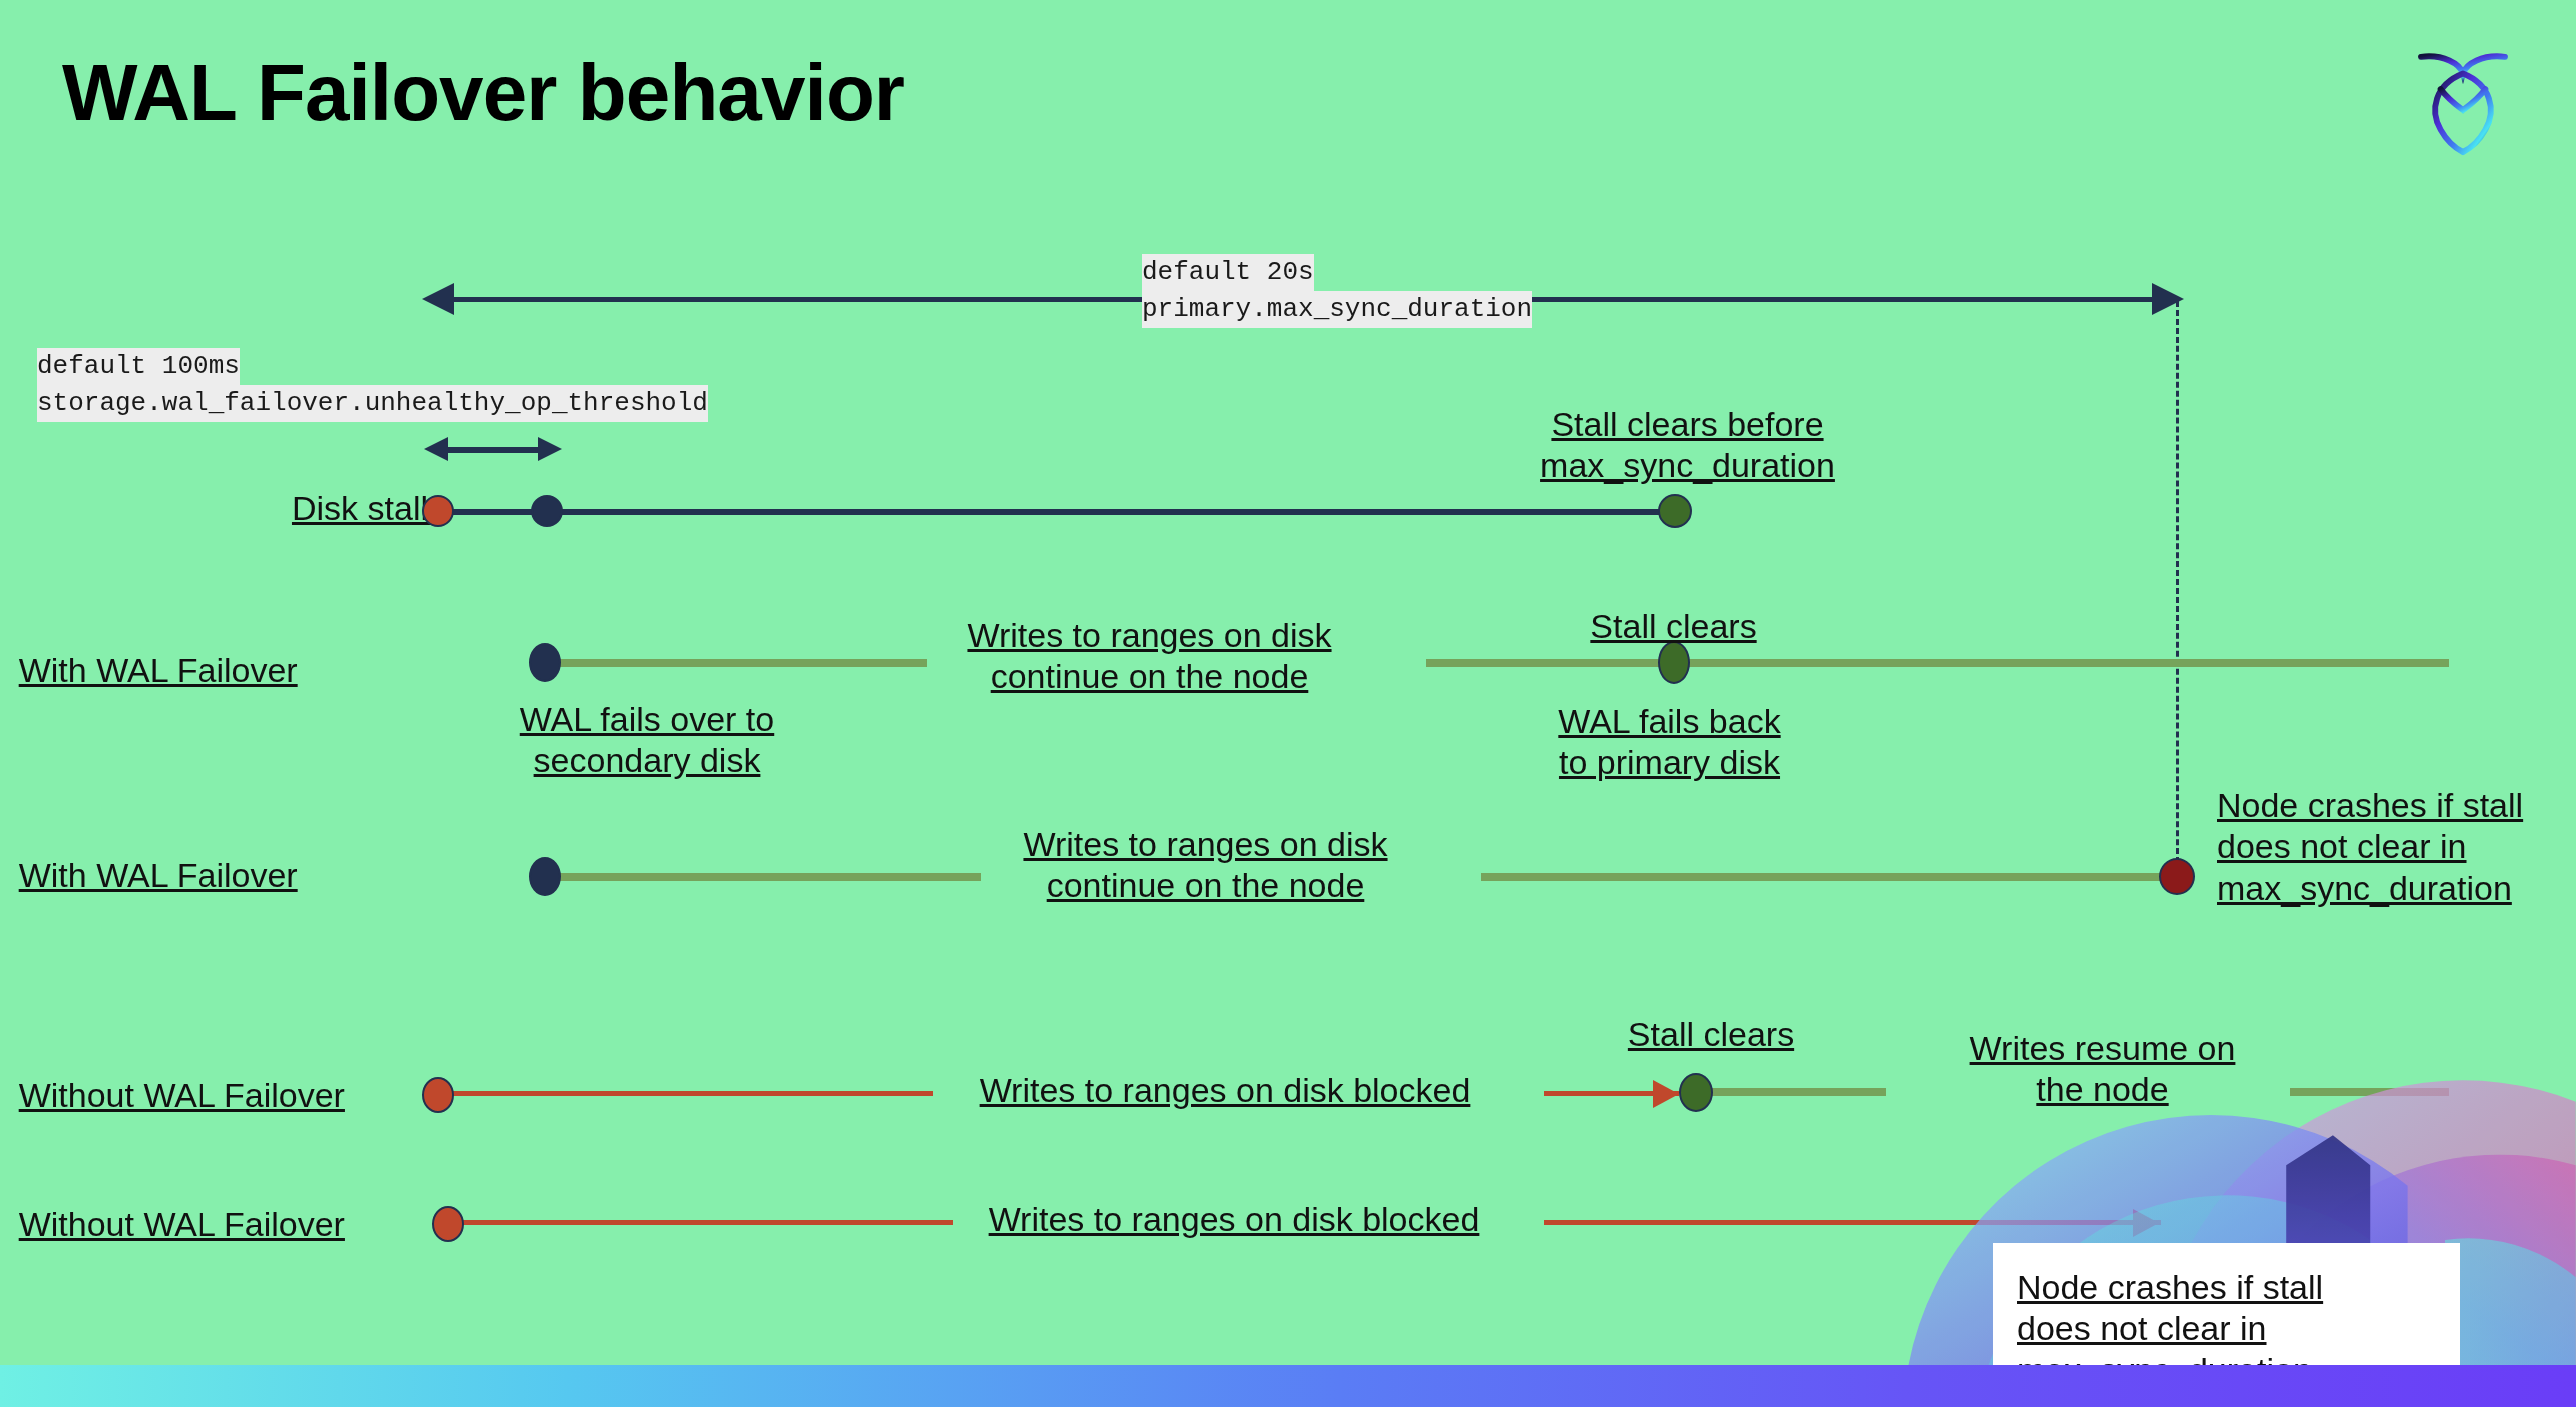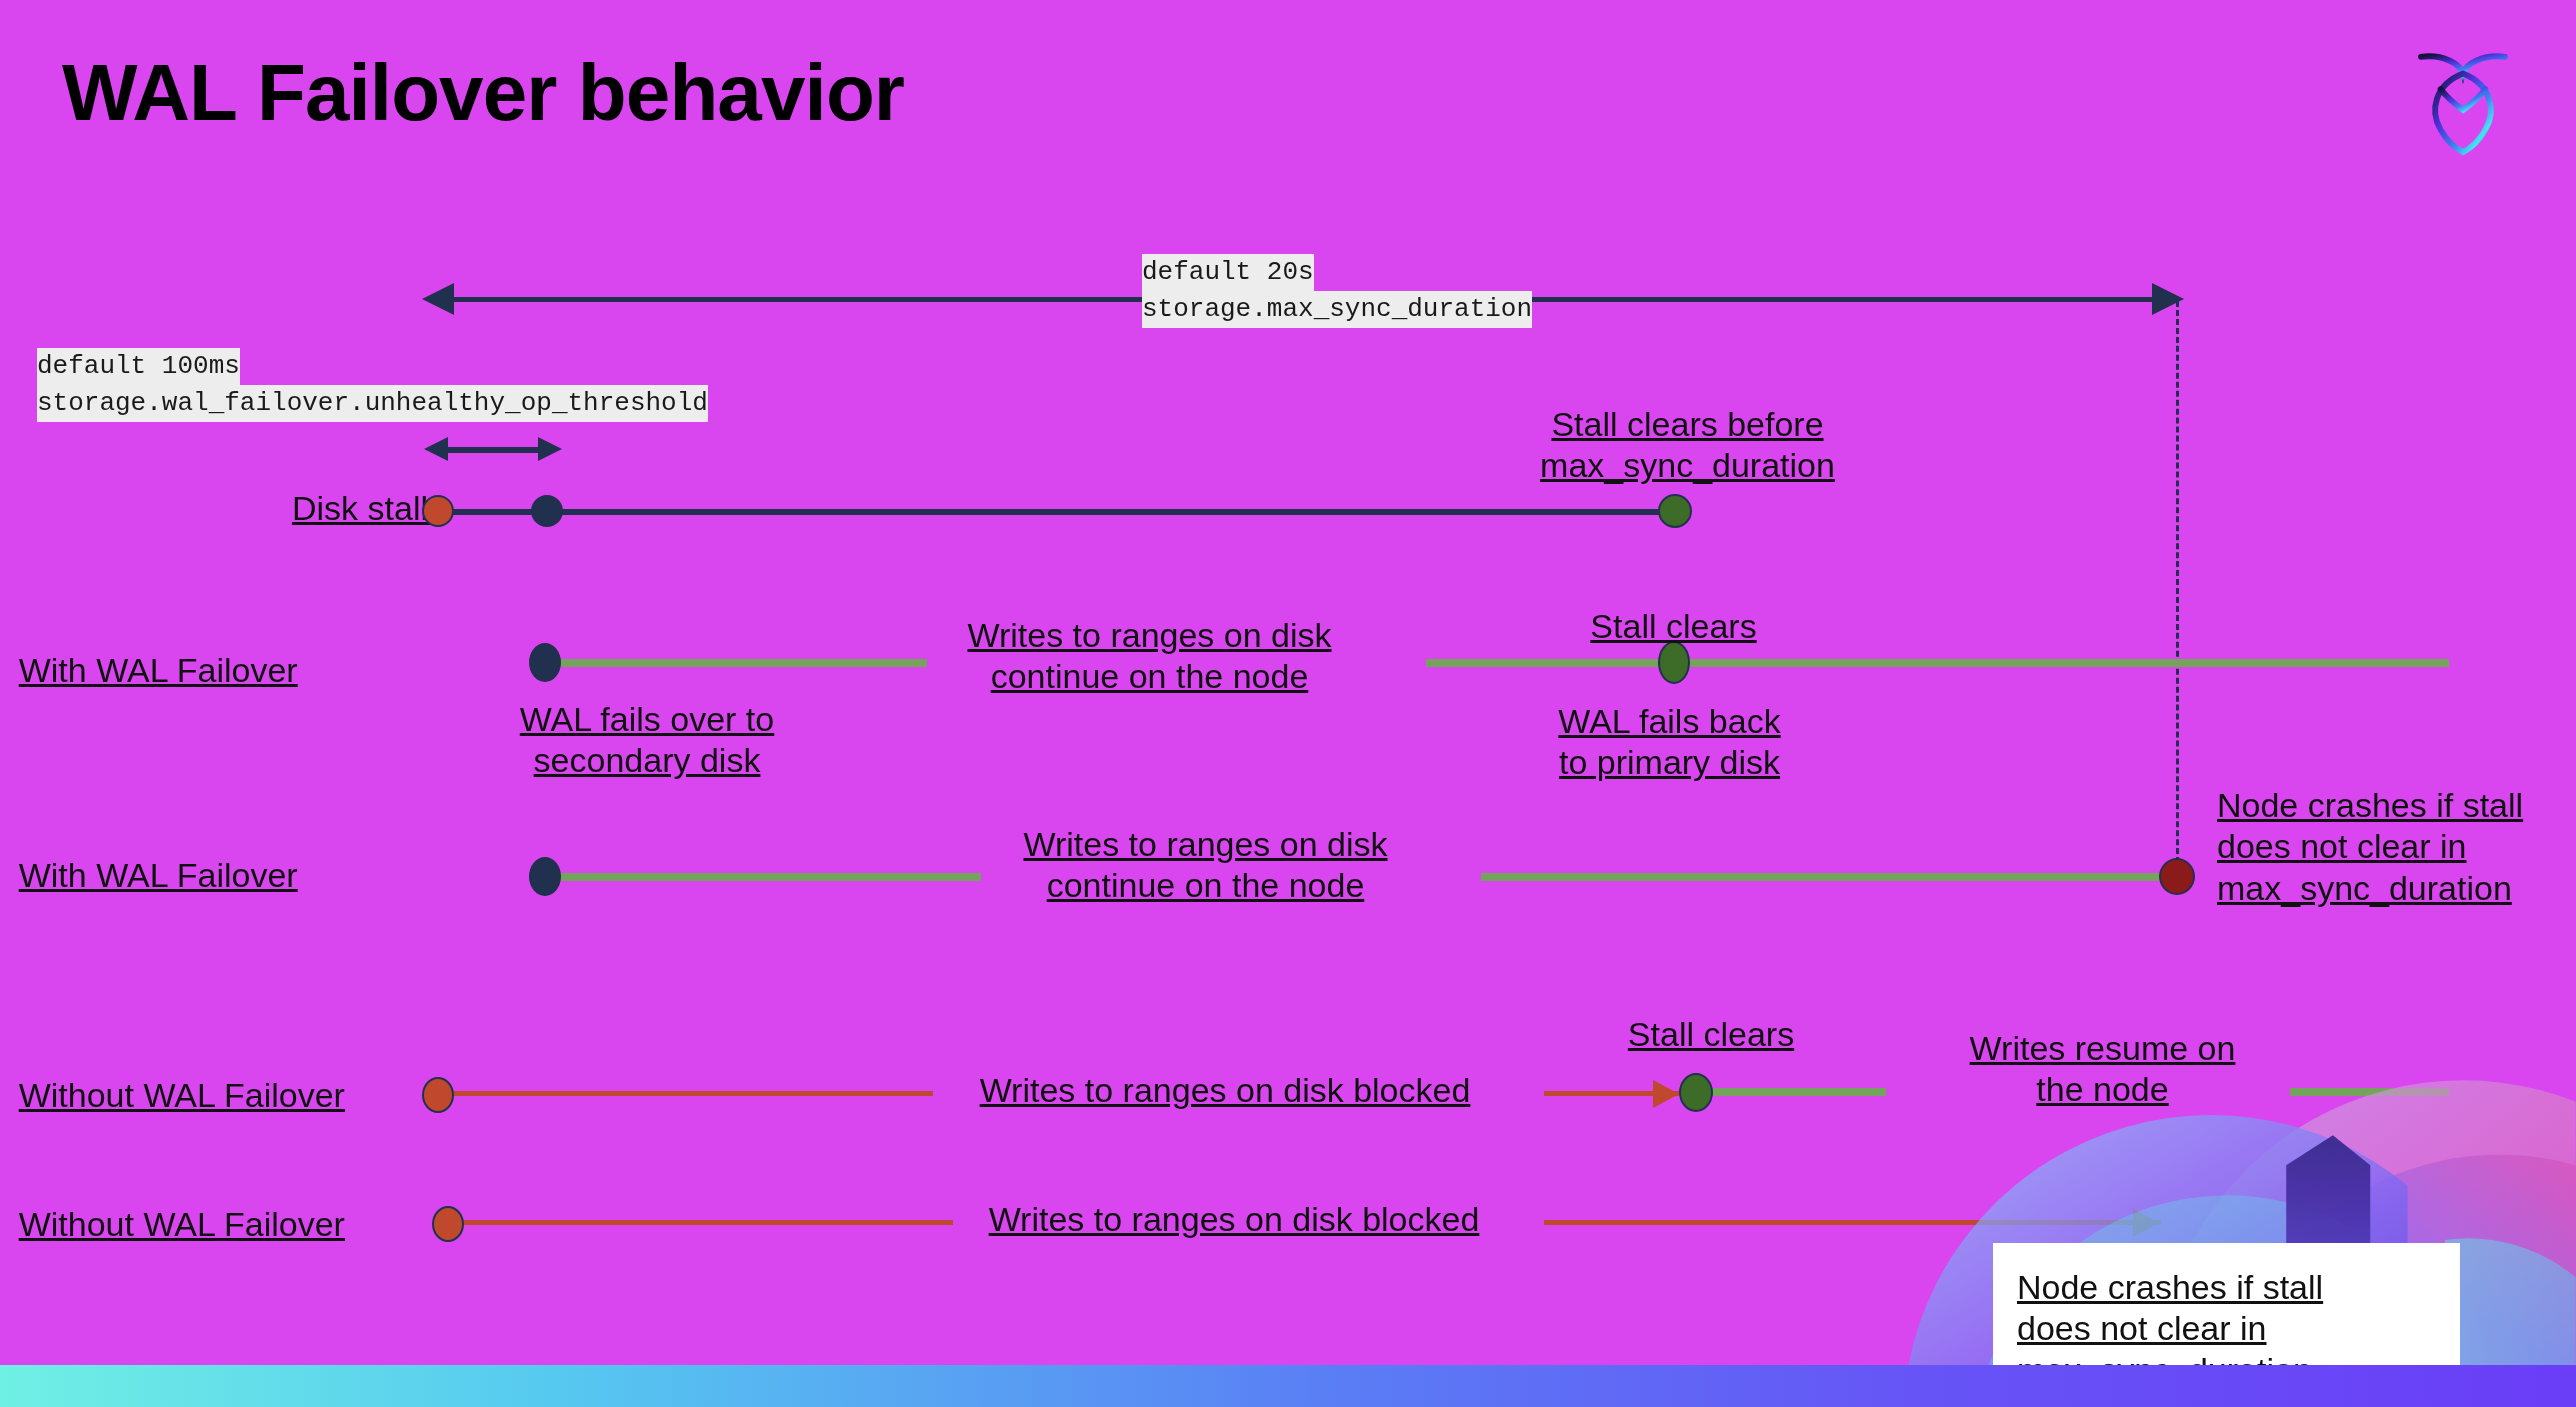--- a/index.html
+++ b/index.html
@@ -3,21 +3,21 @@
 <meta charset="utf-8">
 <style>
   html,body{margin:0;padding:0;}
   body{
     width:2576px;height:1408px;
     background:#ffffff;
     font-family:"Liberation Sans", sans-serif;
     overflow:hidden;
     position:relative;
   }
-  .slide{position:absolute;inset:0;overflow:hidden;background:#d946ef;}
+  .slide{position:absolute;inset:0;overflow:hidden;background:#86efac;}
 
   
   .title{
     position:absolute;left:62px;top:49px;
     font-size:80px;font-weight:bold;color:#000;
     letter-spacing:-0.9px;line-height:1.1;
     white-space:nowrap;
   }
 
   
@@ -98,21 +98,21 @@
       </g>
     </svg>
   </div>
 
   <div class="abs hline navy" style="left:447px;top:297px;width:1729px;"></div>
   <div class="abs arrow-l" style="left:422px;top:283px;"></div>
   <div class="abs arrow-r" style="left:2152px;top:283px;"></div>
 
   <div class="abs" style="left:1142px;top:254px;">
     <div class="mono">default 20s</div><br>
-    <div class="mono">storage.max_sync_duration</div>
+    <div class="mono">primary.max_sync_duration</div>
   </div>
 
   <div class="abs" style="left:37px;top:348px;">
     <div class="mono">default 100ms</div><br>
     <div class="mono">storage.wal_failover.unhealthy_op_threshold</div>
   </div>
   <div class="abs hline navy" style="left:447px;top:447px;width:93px;height:5.6px;"></div>
   <div class="abs arrow-l sm" style="left:424px;top:437px;"></div>
   <div class="abs arrow-r sm" style="left:538px;top:437px;"></div>
 

